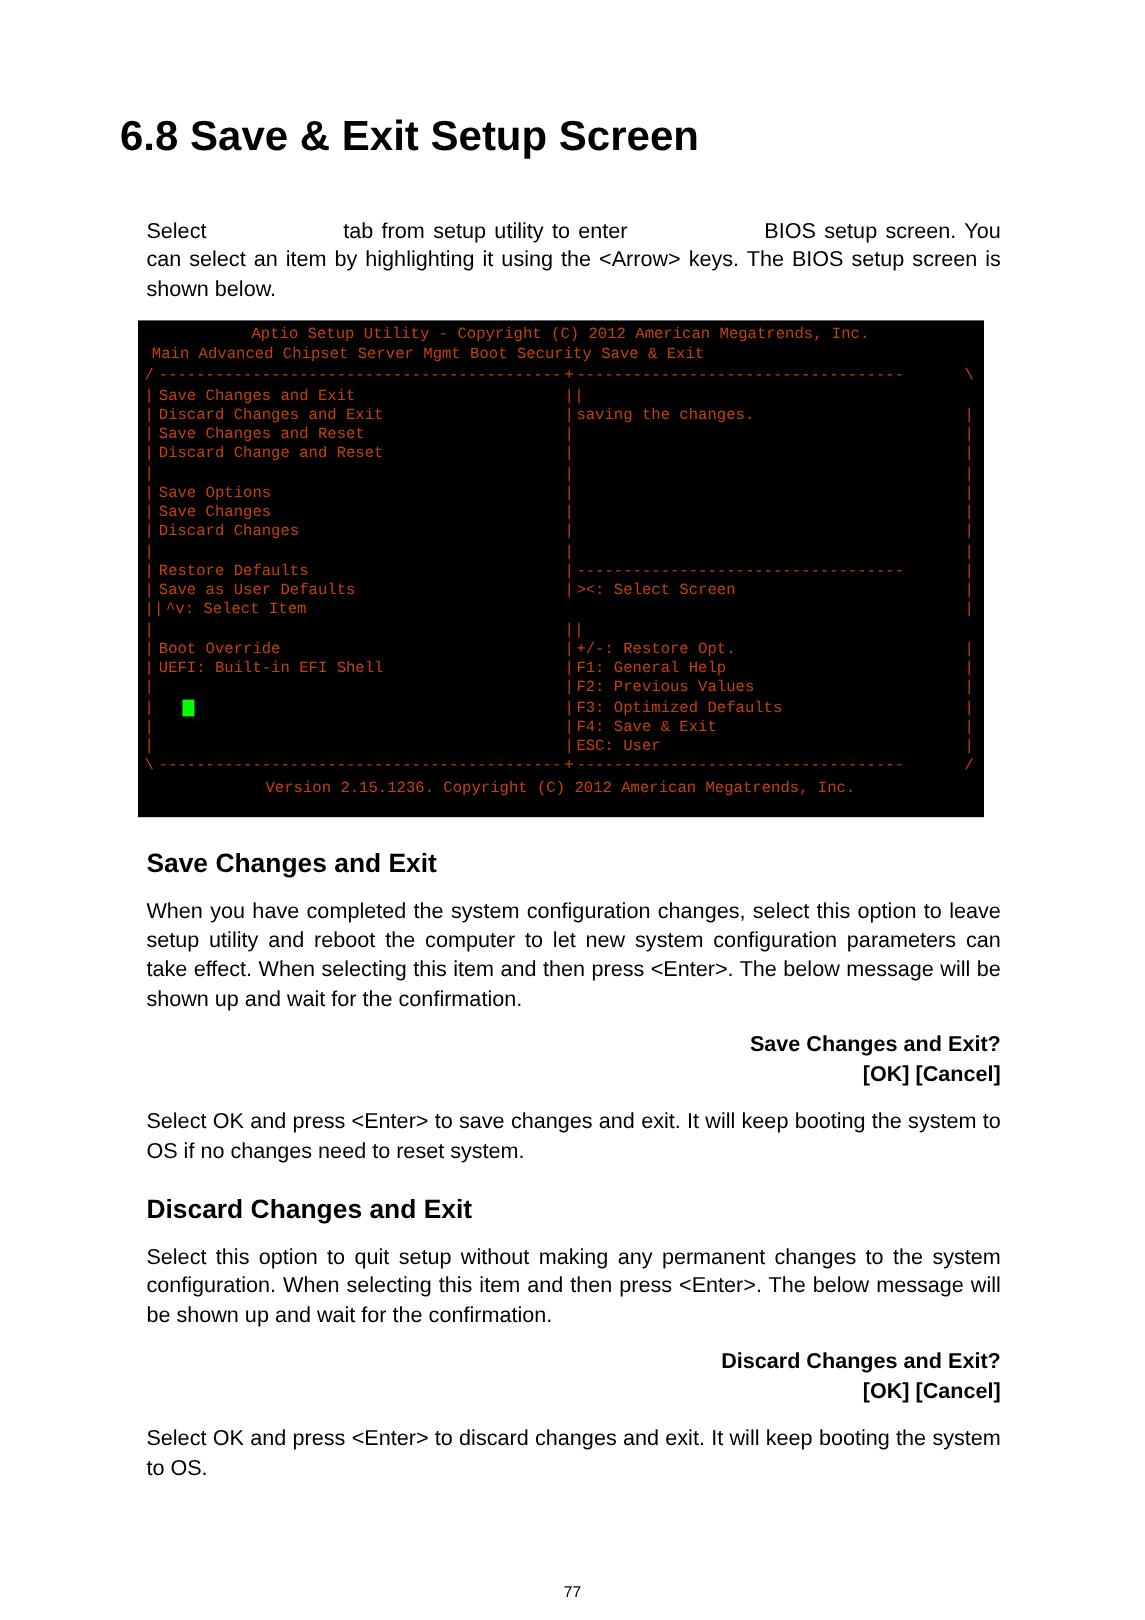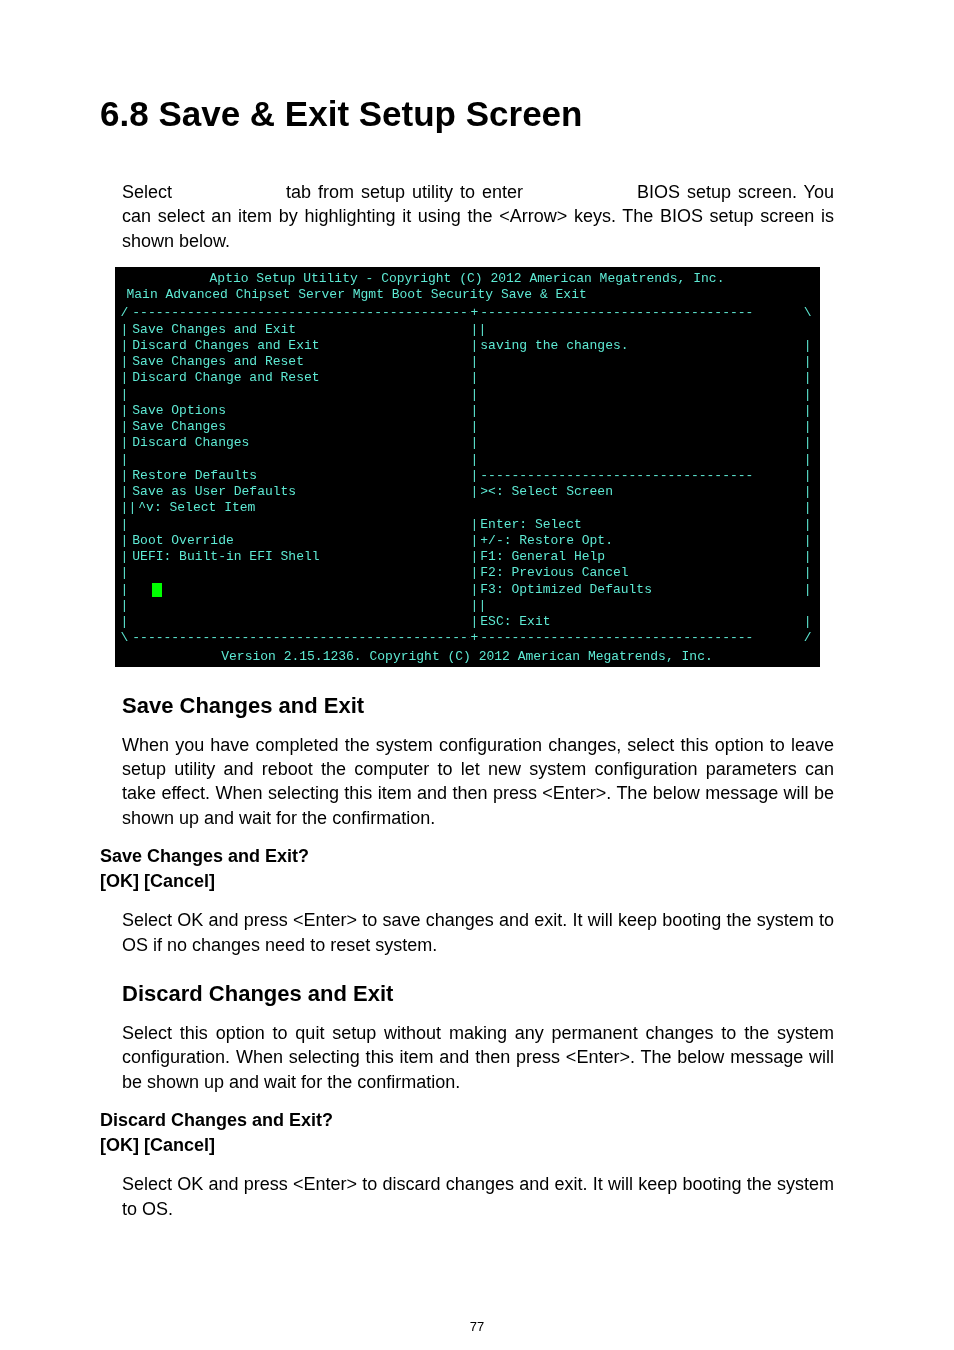--- a/index.html
+++ b/index.html
@@ -32,44 +32,44 @@
     text-align: justify;
   }
   h2.sub {
     font-size: 22px;
     font-weight: bold;
     margin: 24px 0 14px 0;
   }
   .prompt {
     font-size: 18px;
     font-weight: bold;
-    text-align: left;
+    text-align: right;
     margin: 14px 0;
     line-height: 1.4;
   }
   .pagenum {
     position: absolute;
     bottom: 32px;
     left: 0;
     right: 0;
     text-align: center;
     font-size: 13px;
     color: #000;
   }
 
   
   .bios {
     width: 705px;
     margin: 8px auto 26px auto;
     background: #000;
-    color: #5eead4;
+    color: #c2410c;
     font-family: "Courier New", Courier, monospace;
     font-size: 13px;
     line-height: 1.25;
-    padding: 4px 6px 2px 6px;
+    padding: 4px 6px 16px 6px;
     box-sizing: border-box;
   }
   .bios .title-line { text-align: center; }
   .bios .menubar { padding: 0 6px 2px 6px; }
   .bios-row { display:flex; }
   .bios-row .col-left { flex: 0 0 338px; padding-left:4px; }
   .bios-row .col-sep  { flex: 0 0 8px; text-align:center; }
   .bios-row .col-right{ flex: 1 1 auto; padding-left:2px; }
   .bios-row .col-end  { flex: 0 0 8px; text-align:right; padding-right:2px;}
   .cursor {
@@ -193,62 +193,62 @@
       <div class="bios-row">
           <div style="flex:0 0 4px;">|</div>
           <div class="col-sep">|</div>
           <div class="col-right">^v: Select Item</div>
           <div class="col-end">|</div>
         </div>
       <div class="bios-row">
           <div style="flex:0 0 4px;">|</div>
           <div class="col-left"></div>
           <div class="col-sep">|</div>
-          <div class="col-right">Enter: Select</div>
           <div class="col-end">|</div>
         </div>
       <div class="bios-row">
           <div style="flex:0 0 4px;">|</div>
           <div class="col-left">Boot Override</div>
           <div class="col-sep">|</div>
           <div class="col-right">+/-: Restore Opt.</div>
           <div class="col-end">|</div>
         </div>
       <div class="bios-row">
           <div style="flex:0 0 4px;">|</div>
           <div class="col-left">UEFI: Built-in EFI Shell</div>
           <div class="col-sep">|</div>
           <div class="col-right">F1: General Help</div>
           <div class="col-end">|</div>
         </div>
       <div class="bios-row">
           <div style="flex:0 0 4px;">|</div>
           <div class="col-left"></div>
           <div class="col-sep">|</div>
-          <div class="col-right">F2: Previous Cancel</div>
+          <div class="col-right">F2: Previous Values</div>
           <div class="col-end">|</div>
         </div>
       <div class="bios-row">
           <div style="flex:0 0 4px;">|</div>
           <div class="col-left"><span class="cursor"></span></div>
           <div class="col-sep">|</div>
           <div class="col-right">F3: Optimized Defaults</div>
           <div class="col-end">|</div>
         </div>
       <div class="bios-row">
           <div style="flex:0 0 4px;">|</div>
           <div class="col-left"></div>
           <div class="col-sep">|</div>
-          <div class="col-end">|</div>
-        </div>
-      <div class="bios-row">
-          <div style="flex:0 0 4px;">|</div>
-          <div class="col-left"></div>
-          <div class="col-sep">|</div>
-          <div class="col-right">ESC: Exit</div>
+          <div class="col-right">F4: Save &amp; Exit</div>
+          <div class="col-end">|</div>
+        </div>
+      <div class="bios-row">
+          <div style="flex:0 0 4px;">|</div>
+          <div class="col-left"></div>
+          <div class="col-sep">|</div>
+          <div class="col-right">ESC: User</div>
           <div class="col-end">|</div>
         </div>
 
       <div class="bios-row">
         <div style="flex:0 0 4px;">\</div>
         <div class="col-left dash-fill">-------------------------------------------------</div>
         <div class="col-sep">+</div>
         <div class="col-right dash-fill">-----------------------------------</div>
         <div class="col-end">/</div>
       </div>

